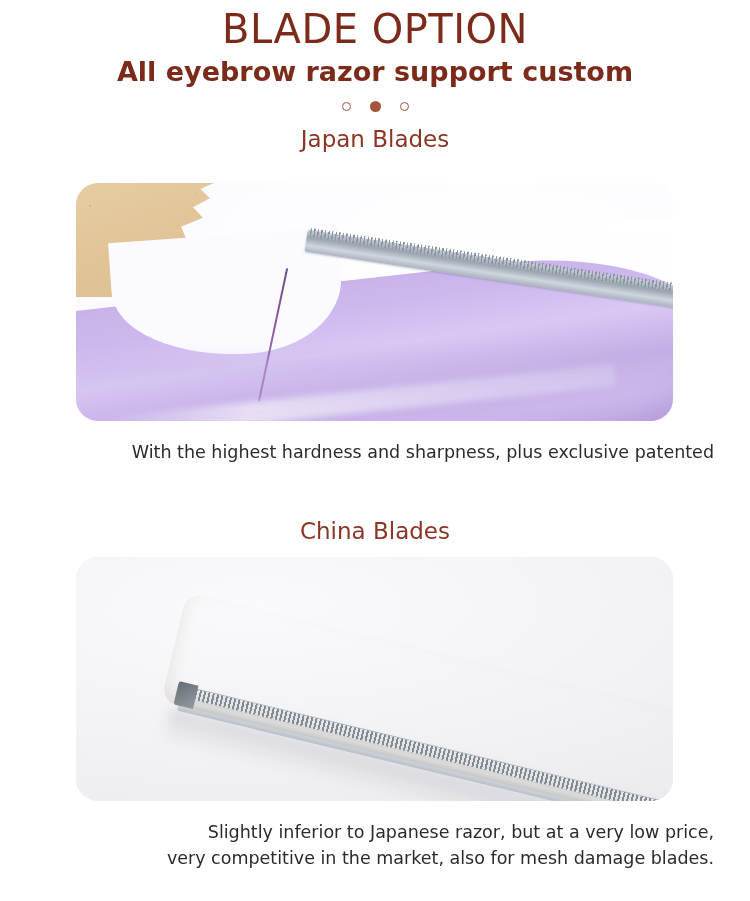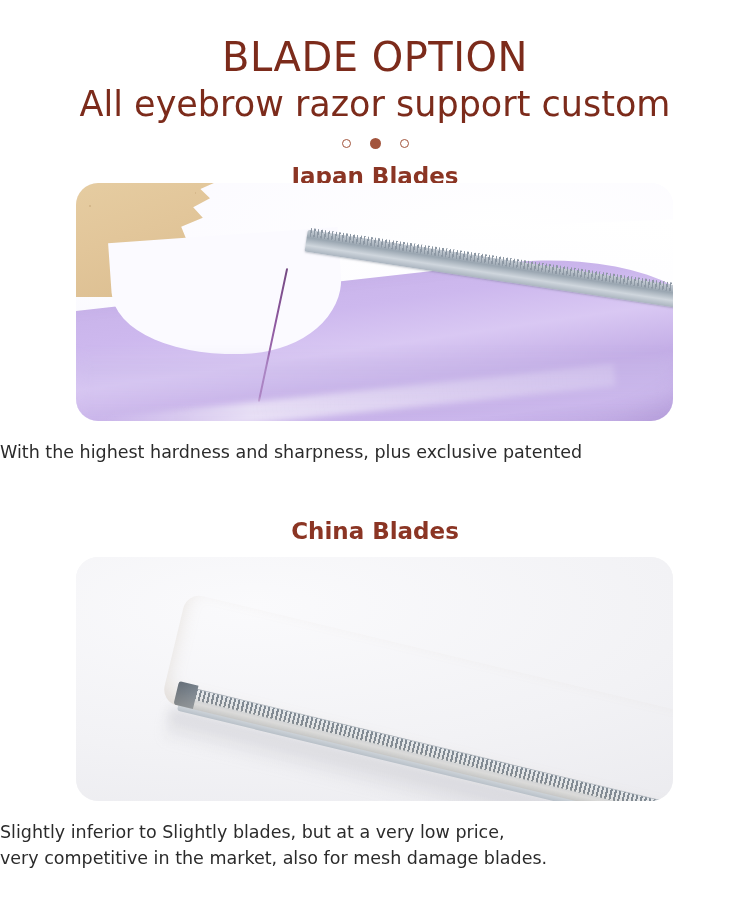--- a/index.html
+++ b/index.html
@@ -20,36 +20,36 @@
 
   .page {
     width: 750px;
     height: 901px;
     position: relative;
     background: #ffffff;
   }
 
   
   .header {
-    padding-top: 36px;
+    padding-top: 8px;
     text-align: center;
   }
   .main-title {
     font-size: 40px;
     letter-spacing: 0.5px;
     color: #7c2b1b;
     font-weight: 400;
     line-height: 1.08;
     margin: 0;
     font-family: "DejaVu Sans", sans-serif;
   }
   .subtitle {
-    font-size: 35px;
+    font-size: 27px;
     color: #7c2b1b;
-    font-weight: 400;
+    font-weight: 700;
     margin: 5px 0 0 0;
     line-height: 1.18;
     font-family: "DejaVu Sans", sans-serif;
   }
 
   
   .dots {
     margin-top: 11px;
     display: flex;
     justify-content: center;
@@ -71,21 +71,21 @@
     background: #a2543c;
     width: 11px;
     height: 11px;
   }
 
   
   .section-heading {
     text-align: center;
     font-size: 23px;
     color: #8b3524;
-    font-weight: 700;
+    font-weight: 400;
     font-family: "DejaVu Sans", sans-serif;
     line-height: 1.2;
   }
   #japan-heading { margin-top: 13px; }
   #china-heading { margin-top: 0; text-align: center; }
 
   
   .photo {
     position: absolute;
     left: 76px;
@@ -312,21 +312,21 @@
     transform-origin: left center;
     background: linear-gradient(180deg, rgba(150,150,160,.30), rgba(240,240,245,0));
     filter: blur(6px);
   }
 
   
   .description {
     position: absolute;
     left: 0;
     width: 714px;
-    text-align: left;
+    text-align: right;
     font-size: 17.5px;
     line-height: 1.46;
     color: #2b2b2b;
     font-family: "DejaVu Sans", sans-serif;
     font-weight: 400;
   }
   #desc-japan { top: 440px; }
   #desc-china { top: 820px; }
   .description .line { display: block; white-space: nowrap; }
 </style>
@@ -375,17 +375,17 @@
       <div class="cn-bg"></div>
       <div class="cn-shadow"></div>
       <div class="cn-blade"></div>
       <div class="cn-teeth"></div>
       <div class="cn-cap"></div>
       <div class="cn-handle"></div>
     </div>
   </div>
 
   <div class="description" id="desc-china">
-    <span class="line">Slightly inferior to Slightly blades, but at a very low price,</span>
+    <span class="line">Slightly inferior to Japanese razor, but at a very low price,</span>
     <span class="line">very competitive in the market, also for mesh damage blades.</span>
   </div>
 
 </div>
 
 </body></html>

